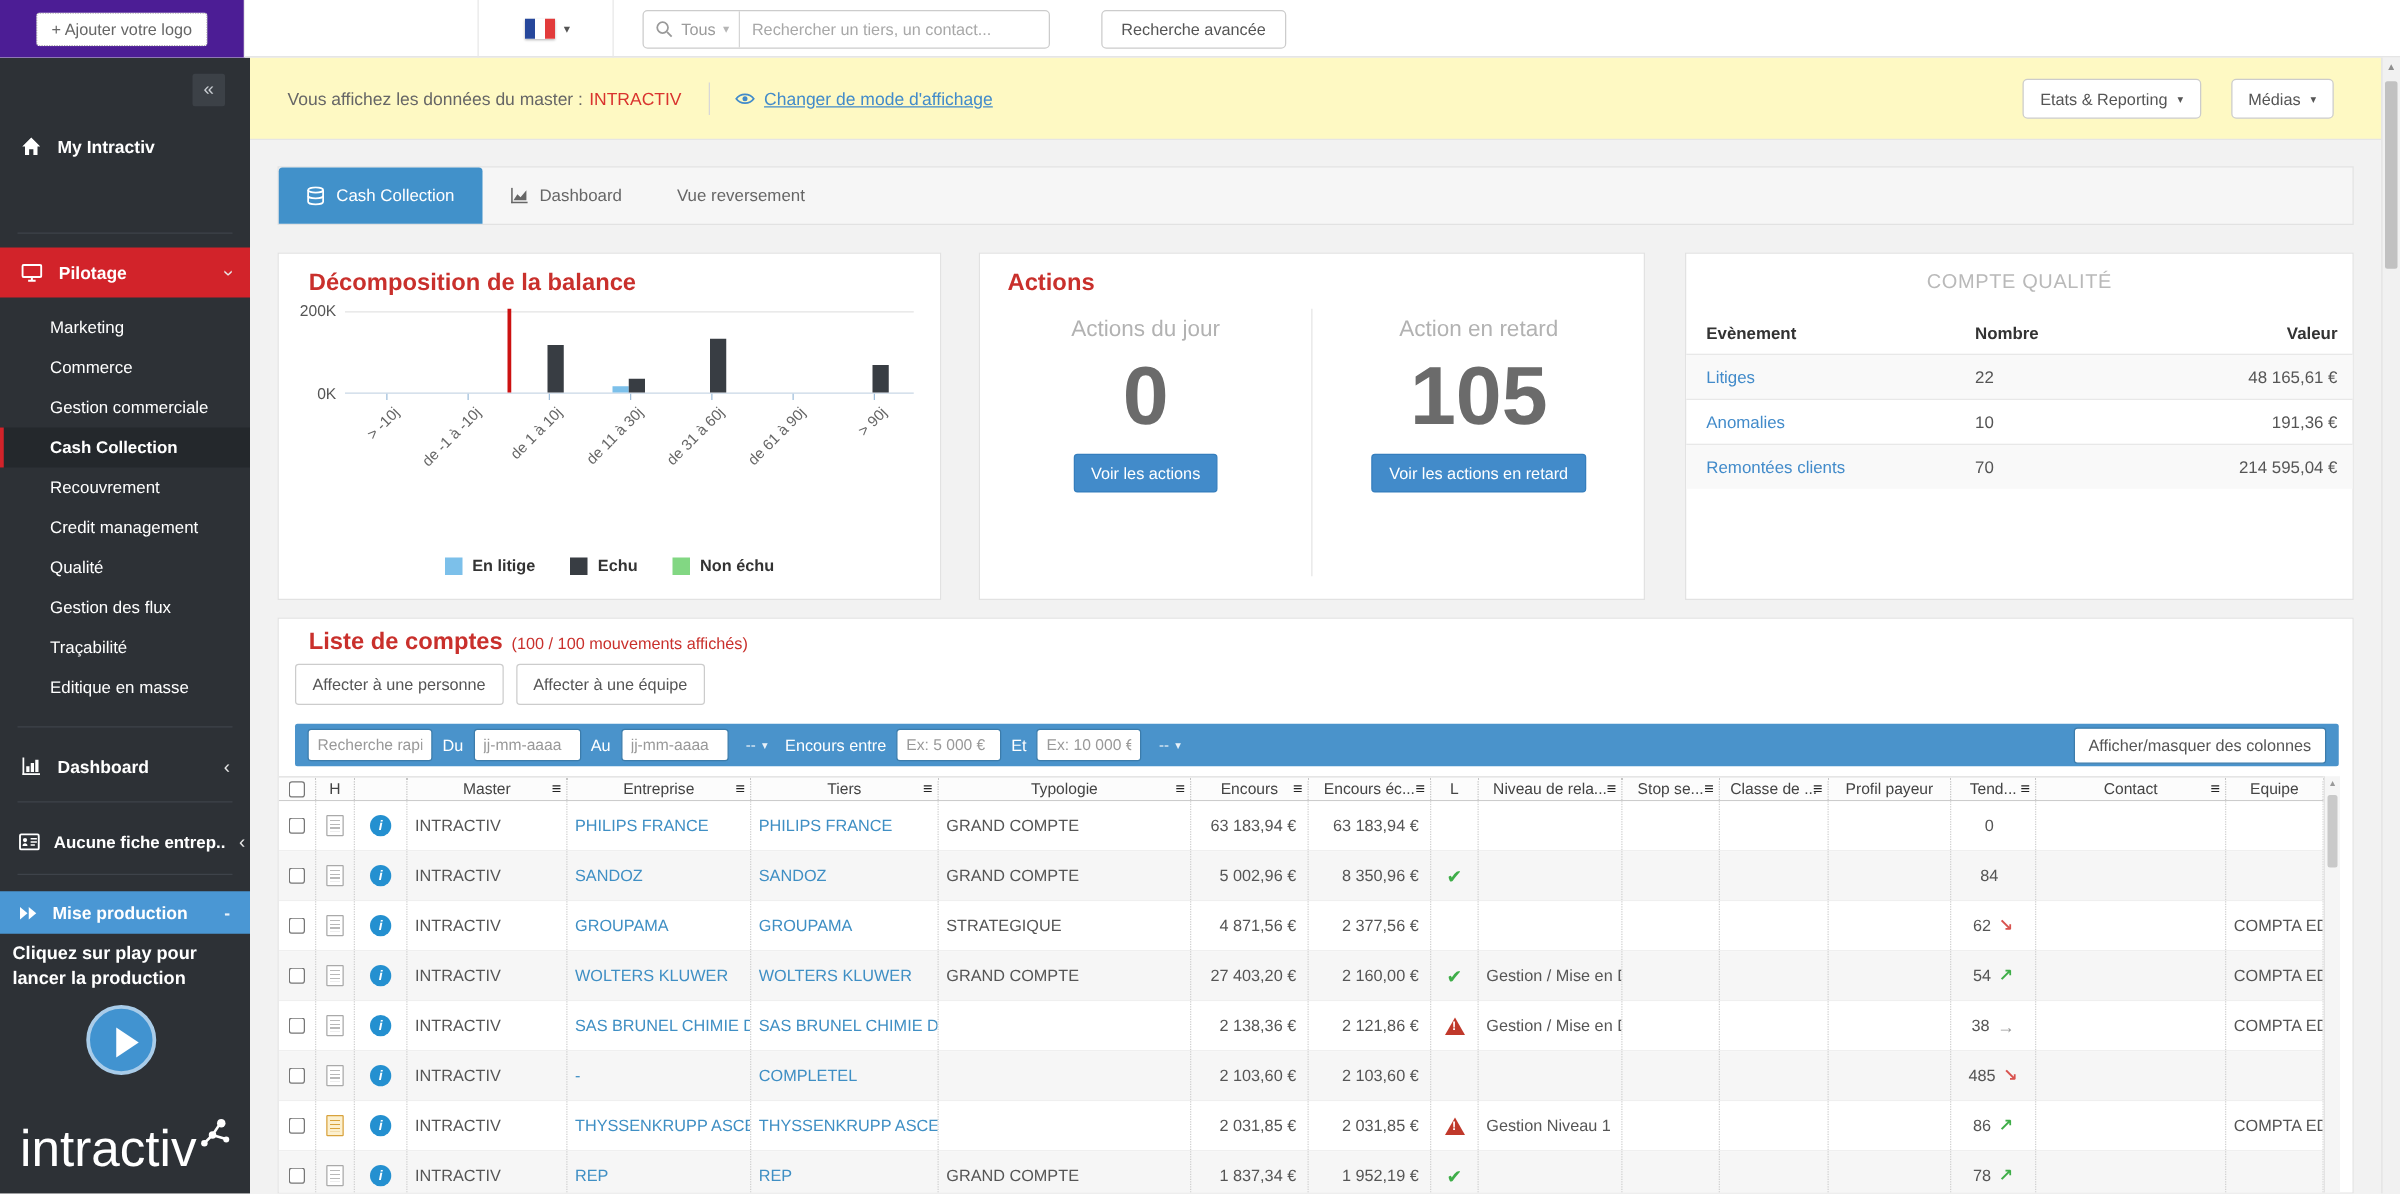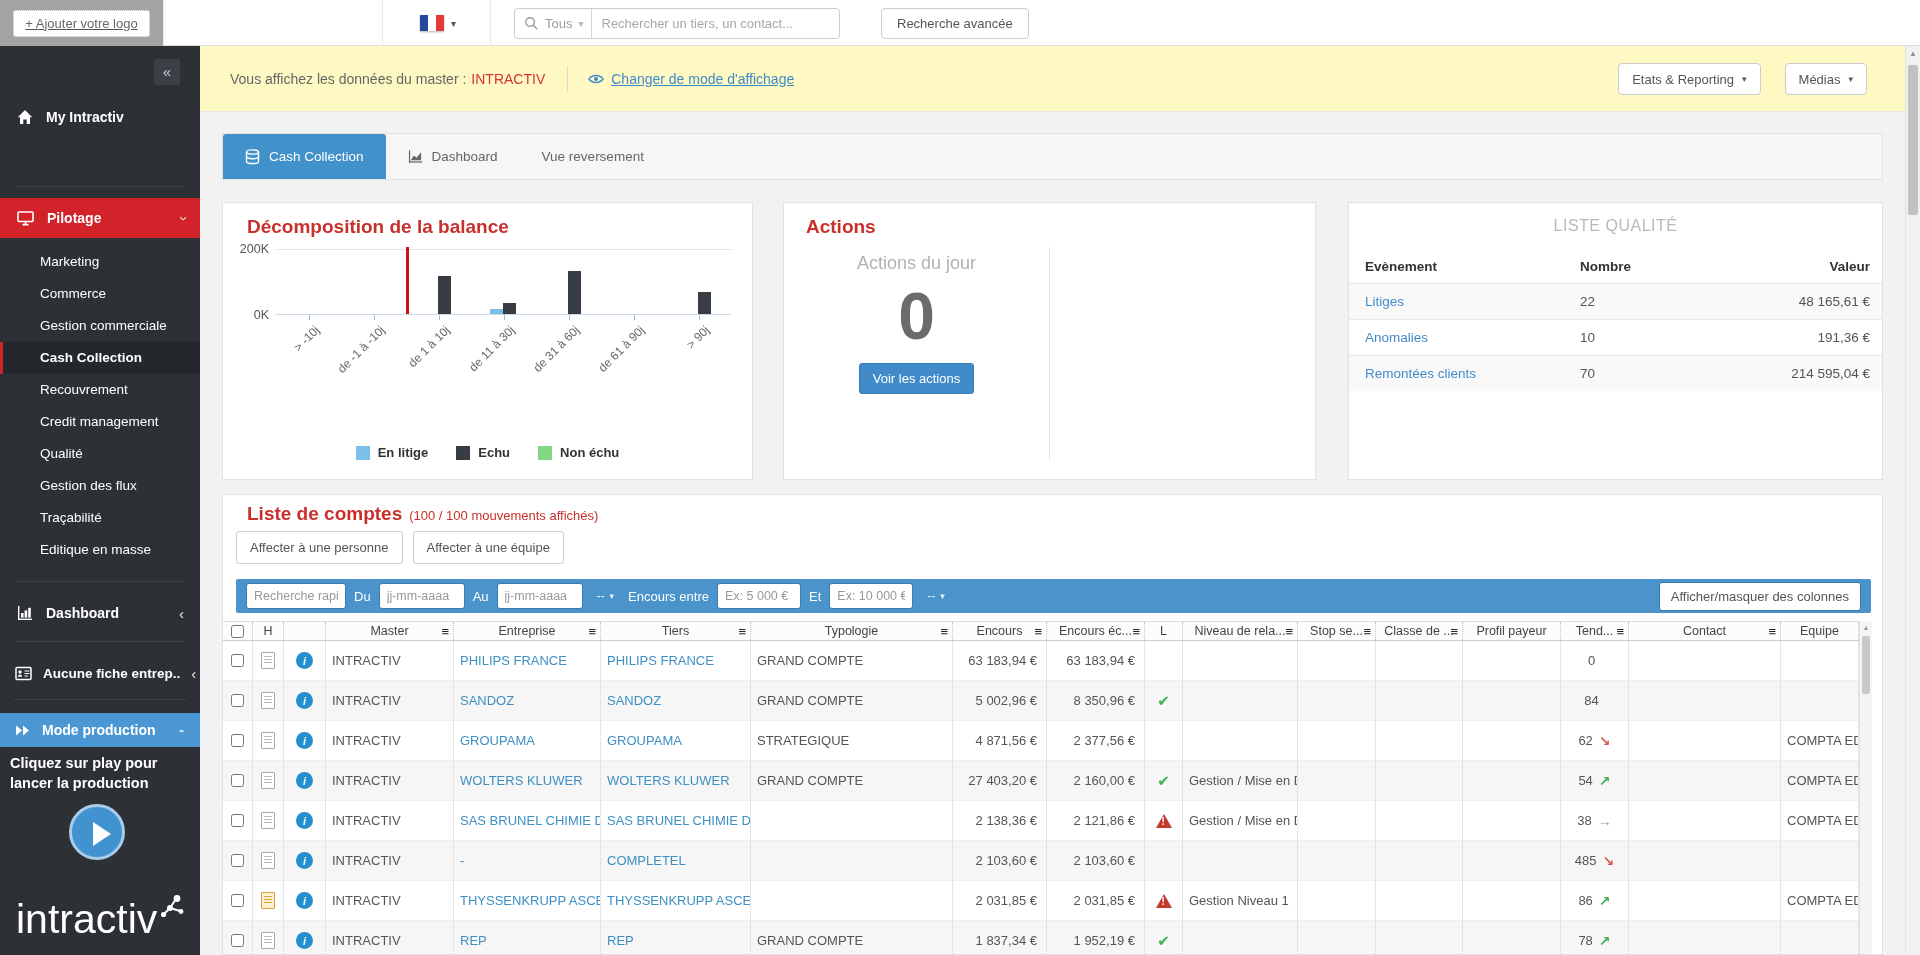--- a/index.html
+++ b/index.html
@@ -2,21 +2,21 @@
 <html><head>
 <meta charset="utf-8">
 <style>
   * { box-sizing: border-box; margin: 0; padding: 0; }
   html,body { width:1920px; height:955px; overflow:hidden; }
   body { font-family:"Liberation Sans","DejaVu Sans",sans-serif; background:#f2f2f2; color:#555; }
   .stage { position:relative; width:1920px; height:955px; overflow:hidden; background:#f2f2f2; }
 
   
   .topbar { position:absolute; left:0; top:0; width:1920px; height:46px; background:#fff; border-bottom:1px solid #ddd; z-index:40; }
-  .logo-area { position:absolute; left:0; top:0; width:164px; height:46px; border-right:1px solid #ececec; display:flex; align-items:center; justify-content:center; background:#a3a3a3;text-decoration:underline; }
+  .logo-area { position:absolute; left:0; top:0; width:196px; height:46px; border-right:1px solid #ececec; display:flex; align-items:center; justify-content:center; background:#4c1d95; }
   .add-logo { border:1px dotted #b0b0b0; background:#fff; color:#666; font-size:13px; padding:5px 11px; border-radius:3px; font-family:inherit; cursor:pointer; }
   .user-chip { position:absolute; left:228px; top:0; height:46px; display:flex; align-items:center; gap:9px; }
   .avatar { width:30px; height:30px; border-radius:50%; background:#d7eaf6; display:flex; align-items:flex-end; justify-content:center; overflow:hidden; }
   .user-name { font-size:14px; color:#444; }
   .user-close { color:#d43f3a; font-size:10px; font-weight:bold; cursor:pointer; }
   .tvsep { position:absolute; top:0; height:46px; width:1px; background:#e8e8e8; }
   .lang { position:absolute; left:420px; top:0; height:46px; display:flex; align-items:center; gap:7px; cursor:pointer; }
   .flag { width:24px; height:16px; display:flex; box-shadow:0 1px 2px rgba(0,0,0,.3); }
   .flag i { flex:1; }
   .caret { font-size:10px; color:#555; font-style:normal; }
@@ -256,21 +256,21 @@
       <span class="chev">‹</span>
     </div>
     <div class="sdivider" style="top:653px"></div>
     <div class="prod-bar">
       <span>
         <svg width="15" height="13" viewBox="0 0 15 13">
             <path d="M1 1.5 L7 6.5 L1 11.5 Z" fill="#fff"></path>
             <path d="M8 1.5 L14 6.5 L8 11.5 Z" fill="#fff"></path>
           </svg>
       </span>
-      <span>Mode production</span>
+      <span>Mise production</span>
       <span class="minus">-</span>
     </div>
     <div class="prod-hint">Cliquez sur play pour lancer la production</div>
     <button class="play-btn">
       <span class="tri"></span>
     </button>
     <div class="brand">
       <span>intractiv</span>
       <span class="molecule">
         <svg width="26" height="26" viewBox="0 0 26 26">
@@ -396,24 +396,29 @@
       </div>
   </section>
 
   <section class="panel actions-panel">
     <h2 class="panel-title">Actions</h2>
     <div class="half l">
       <div class="hlabel">Actions du jour</div>
       <div class="hnum">0</div>
       <button class="btn-blue">Voir les actions</button>
     </div>
+    <div class="half r">
+      <div class="hlabel">Action en retard</div>
+      <div class="hnum">105</div>
+      <button class="btn-blue">Voir les actions en retard</button>
+    </div>
   </section>
 
   <section class="panel quality-panel">
-    <div class="q-title">LISTE QUALITÉ</div>
+    <div class="q-title">COMPTE QUALITÉ</div>
     <div class="q-grid">
       <div class="q-row head">
         <span>Evènement</span>
         <span class="c2">Nombre</span>
         <span class="c3">Valeur</span>
       </div>
       <div class="q-row">
         <span class="q-link">Litiges</span>
         <span class="c2">22</span>
         <span class="c3">48 165,61 €</span>

